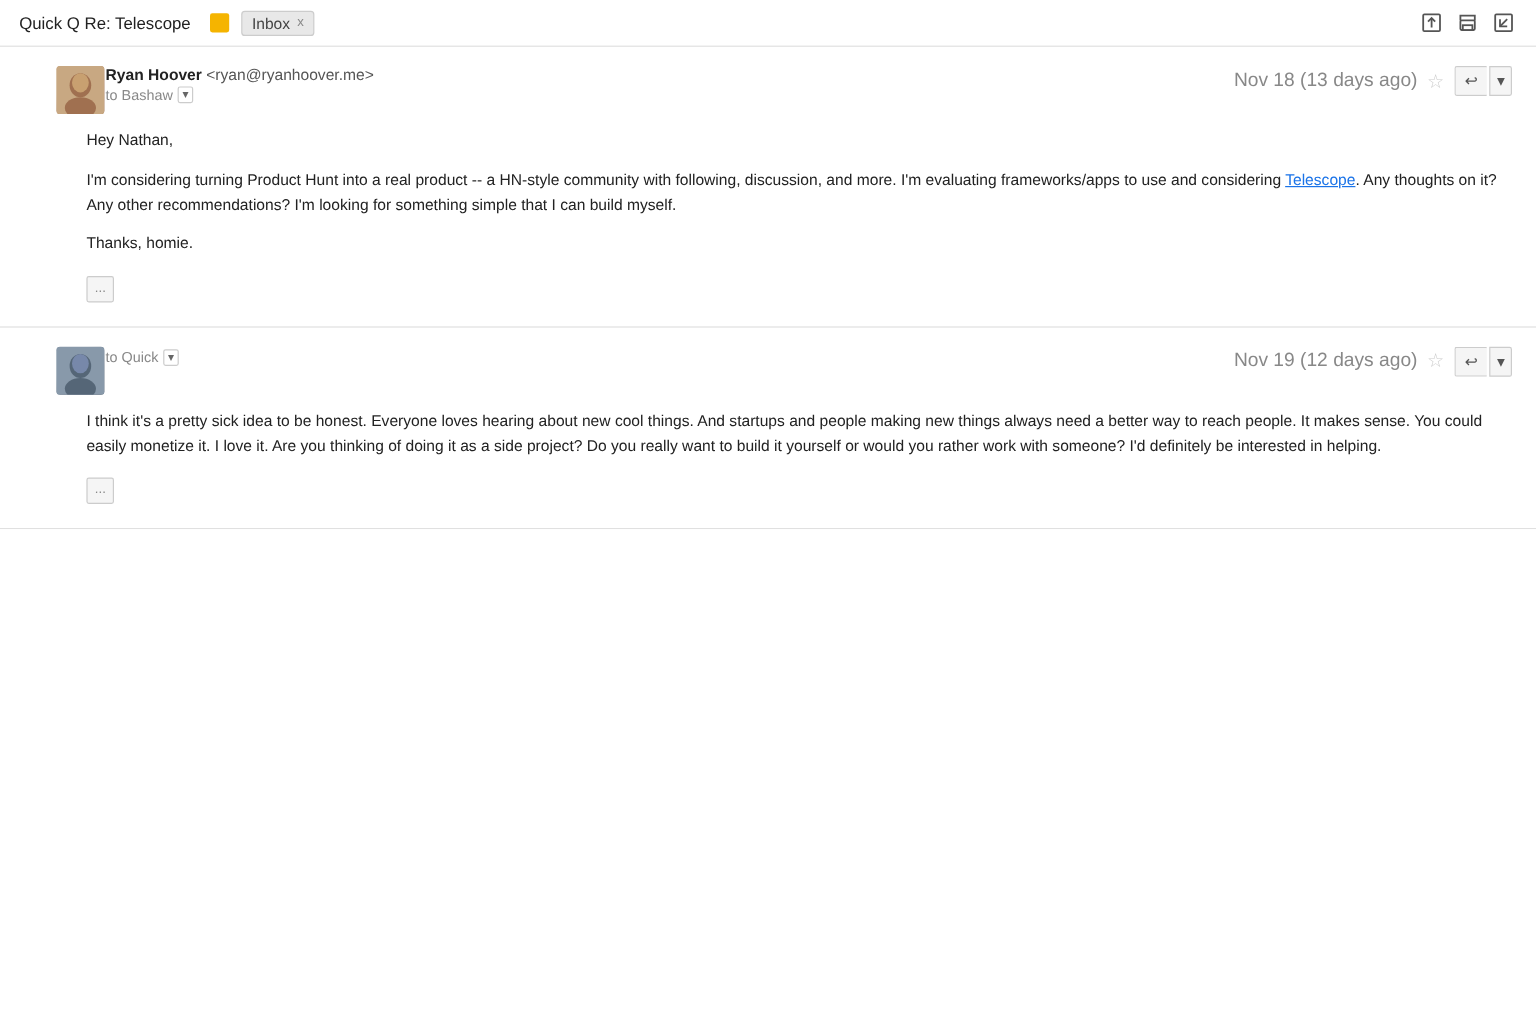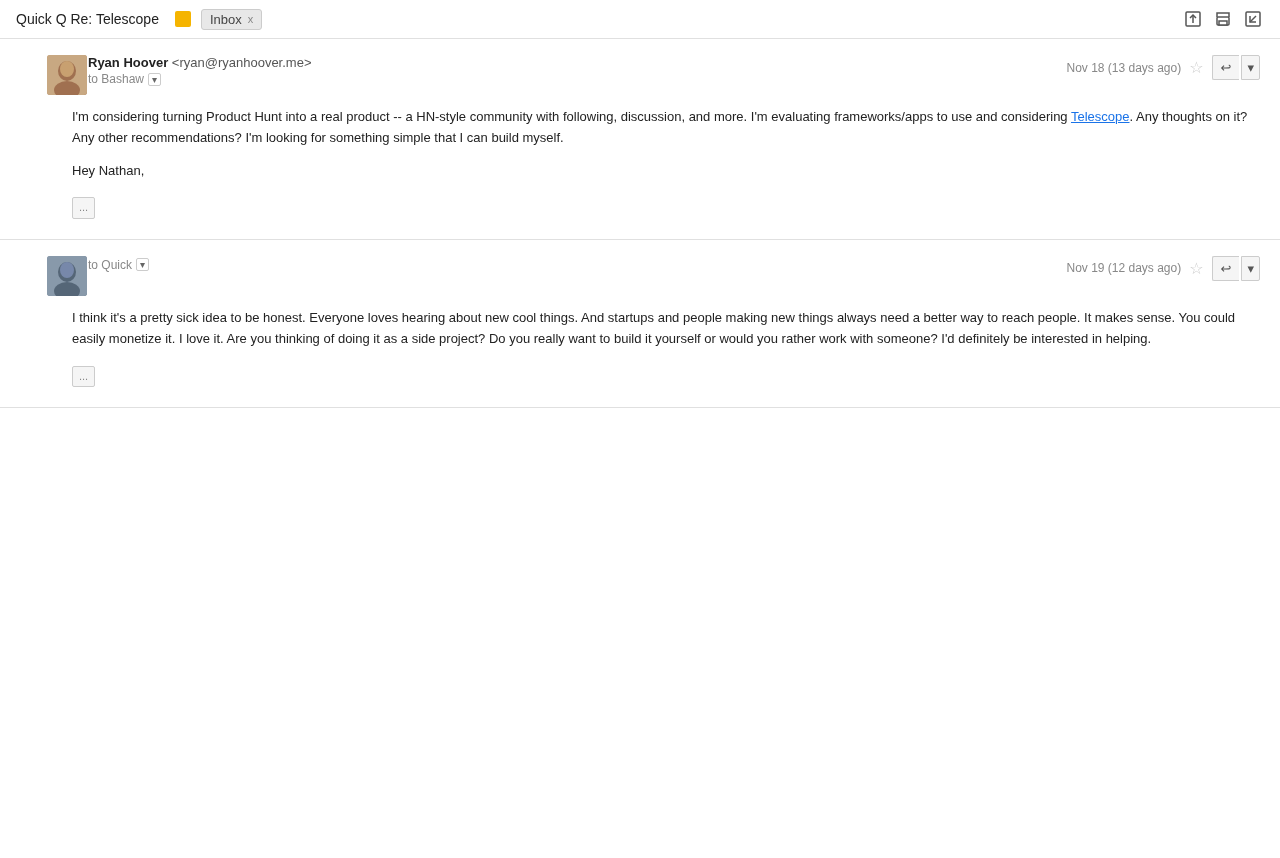--- a/index.html
+++ b/index.html
@@ -129,21 +129,21 @@
       color: #666;
     }
     .message-meta {
       display: flex;
       align-items: center;
       gap: 8px;
       margin-left: auto;
       flex-shrink: 0;
     }
     .message-date {
-      font-size: 12px;
+      font-size: 16px;
       color: #888;
     }
     .star-icon {
       font-size: 16px;
       color: #ccc;
       cursor: pointer;
     }
     .action-buttons {
       display: flex;
       gap: 2px;
@@ -254,24 +254,25 @@
         <div class="message-meta">
           <span class="message-date">Nov 18 (13 days ago)</span>
           <span class="star-icon">☆</span>
           <div class="action-buttons">
             <button class="action-btn reply-btn">↩</button>
             <button class="action-btn dropdown-btn">▾</button>
           </div>
         </div>
       </div>
       <div class="message-body">
+        <p>Hey Nathan,</p>
         <p>
           I'm considering turning Product Hunt into a real product -- a HN-style community with following, discussion, and more.  I'm evaluating frameworks/apps to use and considering <a class="telescope-link">Telescope</a>.  Any thoughts on it?  Any other recommendations?  I'm looking for something simple that I can build myself.
         </p>
-        <p>Hey Nathan,</p>
+        <p>Thanks, homie.</p>
         <span class="ellipsis-btn">...</span>
       </div>
     </div>
 
     <div class="email-message">
       <div class="message-header">
         <div class="avatar avatar-nathan">
           <svg width="40" height="40" viewBox="0 0 40 40">
             <rect width="40" height="40" fill="#8899aa"></rect>
             <ellipse cx="20" cy="16" rx="9" ry="10" fill="#556677"></ellipse>

